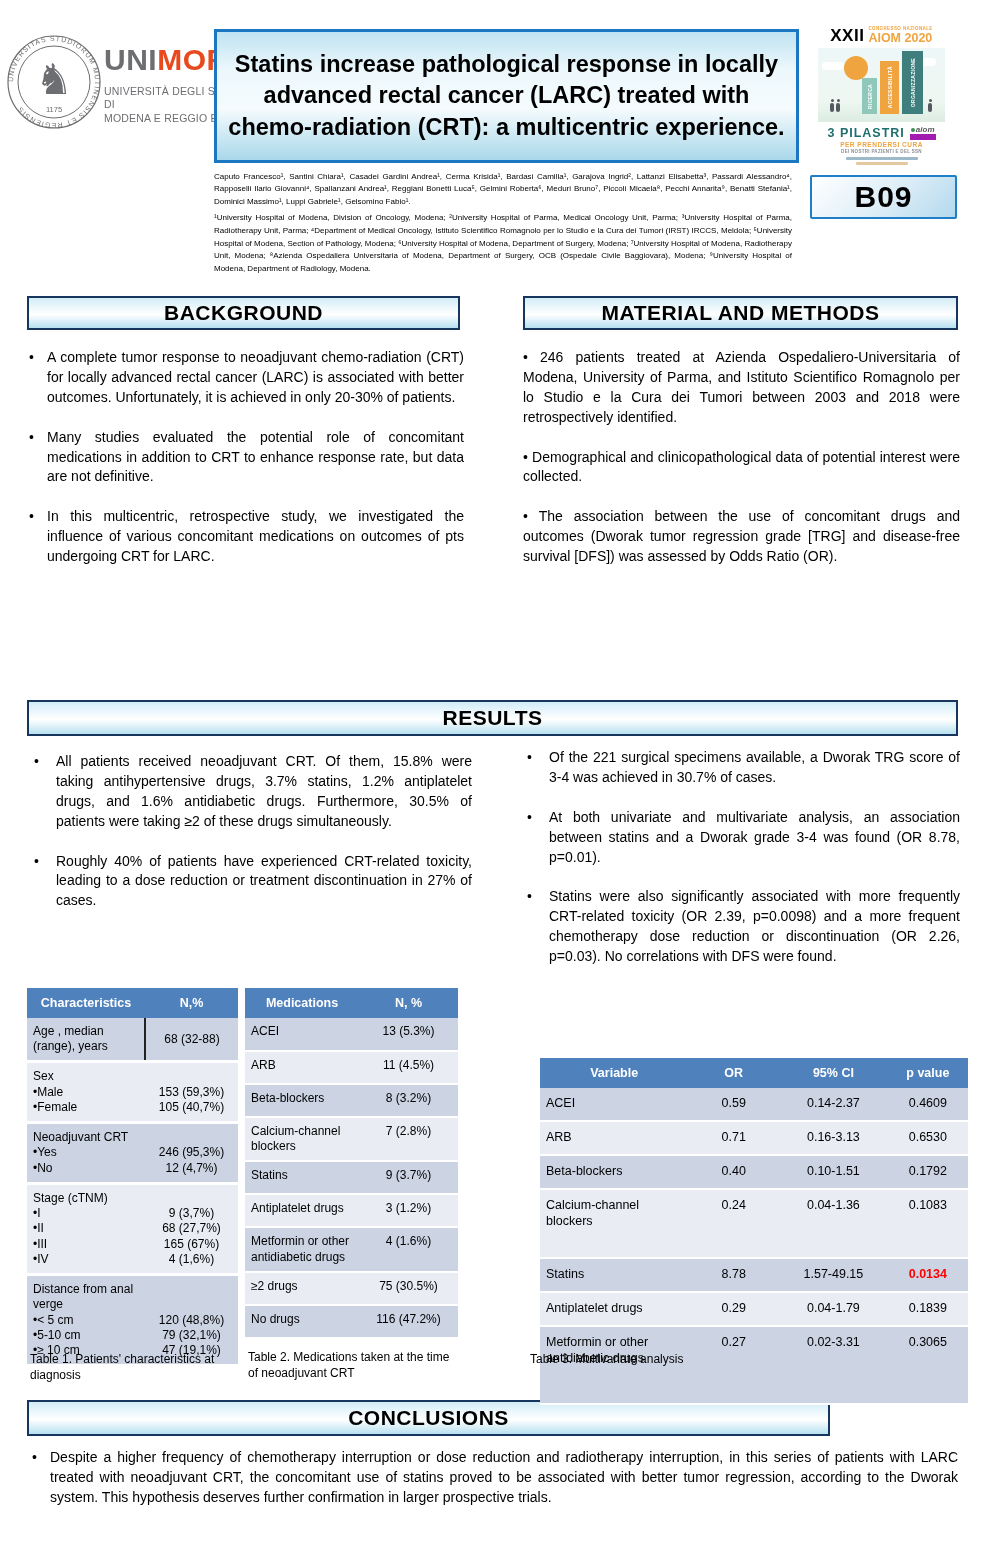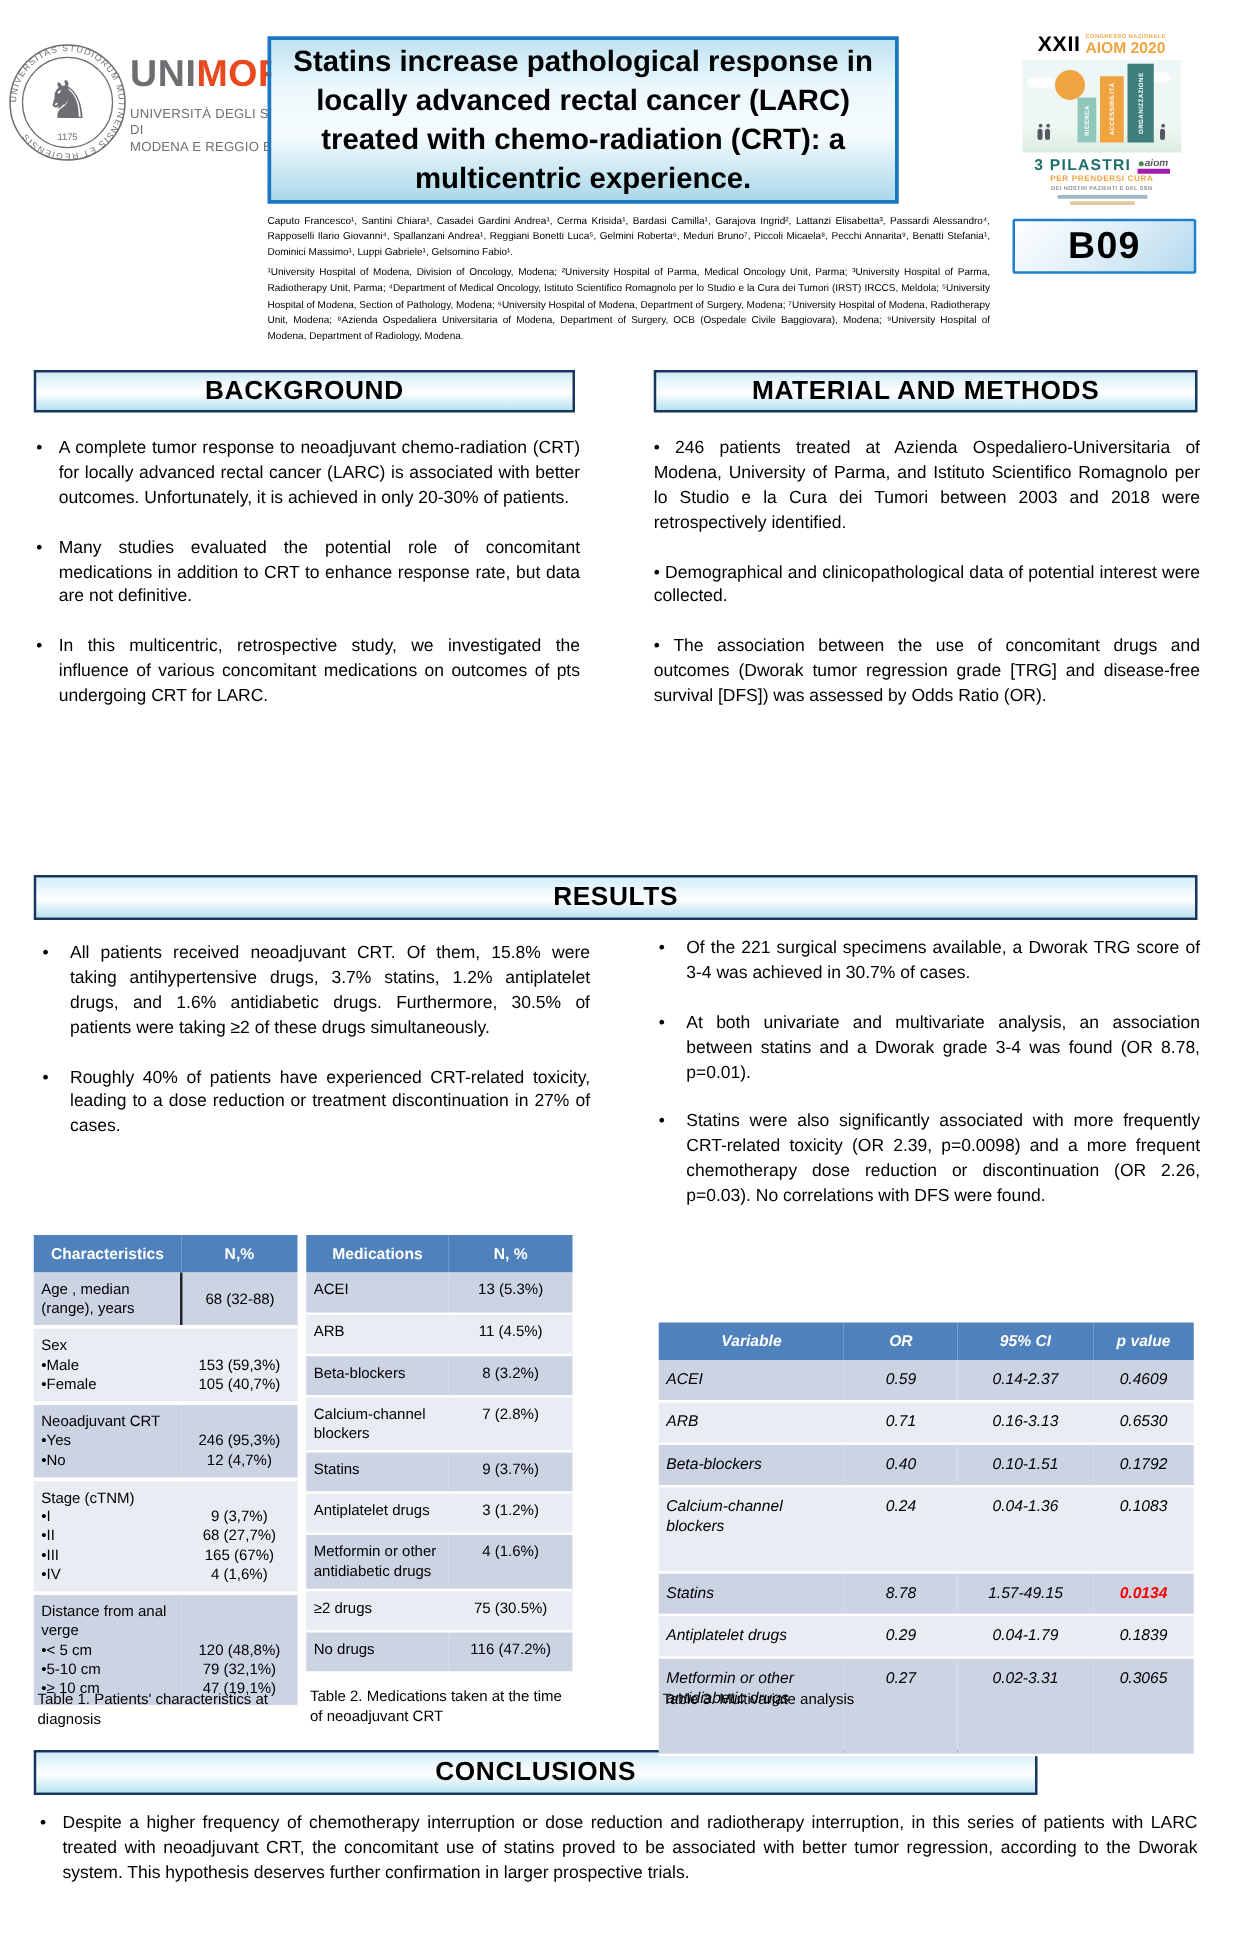--- a/index.html
+++ b/index.html
@@ -7,21 +7,21 @@
   .page { position:relative; width:992px; height:1568px; background:#fff; overflow:hidden; margin:0 auto; }
 
   
   .unimore { position:absolute; left:6px; top:18px; width:212px; display:flex; align-items:center; }
   .seal { flex:0 0 auto; }
   .uni-word { margin-left:2px; }
   .uni-wordmark { font-size:30px; font-weight:bold; letter-spacing:0.5px; color:#6d6e71; white-space:nowrap; }
   .uni-wordmark .more { color:#e8491d; }
   .uni-sub { margin-top:8px; font-size:10.5px; line-height:1.3; color:#6d6e71; letter-spacing:0.2px; }
 
-  .title-box { position:absolute; left:214px; top:29px; width:505px; height:134px;
+  .title-box { position:absolute; left:214px; top:29px; width:585px; height:134px;
     border:3px solid #1c77c3;
     background:linear-gradient(180deg,#bfe3f2 0%,#edf8fc 30%,#f5fbfd 60%,#a9d8ea 100%);
     display:flex; align-items:center; justify-content:center; padding:0 10px; }
   .title-box h1 { font-size:23.5px; line-height:1.33; font-weight:bold; text-align:center; color:#000; }
 
   .authors { position:absolute; left:214px; top:171px; width:578px; font-size:8px; line-height:1.55; text-align:justify; }
   .affils  { position:absolute; left:214px; top:212px; width:578px; font-size:8px; line-height:1.6; text-align:justify; }
 
   
   .aiom { position:absolute; left:818px; top:24px; width:127px; height:140px; background:#fff; font-weight:bold; }
@@ -35,21 +35,21 @@
   .cloud { position:absolute; width:22px; height:8px; border-radius:6px; background:#ffffff; }
   .pillar { position:absolute; bottom:8px; display:flex; align-items:center; justify-content:center; }
   .pillar i { writing-mode:vertical-rl; transform:rotate(180deg); font-style:normal; font-size:5px; color:#ffffff; letter-spacing:0.3px; }
   .p1 { left:44px; width:15px; height:36px; background:#8fc8bb; }
   .p2 { left:62px; width:19px; height:53px; background:#f0a43f; }
   .p3 { left:84px; width:21px; height:63px; background:#3e7f7e; }
   .person { position:absolute; width:4px; height:9px; border-radius:2px; background:#555a60; }
   .person:before { content:""; position:absolute; top:-4px; left:0.5px; width:3px; height:3px; border-radius:50%; background:#555a60; }
   .aiom-slogan { display:flex; align-items:center; justify-content:center; gap:5px; margin-top:3px; }
   .aiom-s1 { font-size:12.5px; color:#1f6f6e; letter-spacing:1px; }
-  .aiom-mark { font-size:8px; font-style:italic; color:#58595b; border-bottom:4px solid #a21caf; padding:0 1px; }
+  .aiom-mark { font-size:8px; font-style:italic; color:#58595b; border-bottom:6px solid #a21caf; padding:0 1px; }
   .aiom-mark:before { content:""; display:inline-block; width:4px; height:4px; border-radius:50%; background:#3e8e4e; margin-right:1px; }
   .aiom-s2 { text-align:center; font-size:6.5px; color:#f0a43f; letter-spacing:0.5px; margin-top:1px; }
   .aiom-s3 { text-align:center; font-size:4.5px; color:#8a8d90; letter-spacing:0.3px; margin-top:1px; }
   .tinybars { display:flex; flex-direction:column; align-items:center; gap:2px; margin-top:3px; }
   .tinybar1 { width:72px; height:3px; background:#9db8c9; border-radius:1px; }
   .tinybar2 { width:52px; height:3px; background:#e4c9a0; border-radius:1px; }
 
   .b09 { position:absolute; left:810px; top:175px; width:147px; height:44px;
     border:2px solid #1e7ec8; border-radius:2px;
     background:linear-gradient(135deg,#ffffff 0%,#dcedf7 55%,#b3d9ee 100%);
@@ -95,21 +95,21 @@
   .t1 td:last-child { text-align:center; vertical-align:bottom; }
   .t1 tbody tr:first-child td:last-child { vertical-align:middle; }
   .t1 tbody tr:first-child td:first-child { border-right:2px solid #222; }
   .t1 td { border-bottom:3px solid #fff; }
 
   .t2-block { left:245px; top:988px; width:213px; }
   .t2 td:first-child { width:114px; }
   .t2 td:last-child { text-align:center; }
   .t2 td { height:33px; }
 
-  .t3-block { left:527px; top:1058px; width:428px;font-style:italic; }
+  .t3-block { left:540px; top:1058px; width:428px; }
   .t3 { font-size:12.5px; }
   .t3 th:nth-child(1) { width:150px; }
   .t3 th:nth-child(2) { width:92px; }
   .t3 th:nth-child(3) { width:110px; }
   .t3 th:nth-child(4) { width:81px; }
   .t3 td { padding:8px 6px; }
   .t3 td:not(:first-child) { text-align:center; }
   .t3 tbody tr:nth-child(4) td { padding-bottom:28px; }
   .t3 tbody tr:nth-child(7) td { padding-bottom:36px; }
   .t3 td.hl { color:#ff0000; font-weight:bold; }

